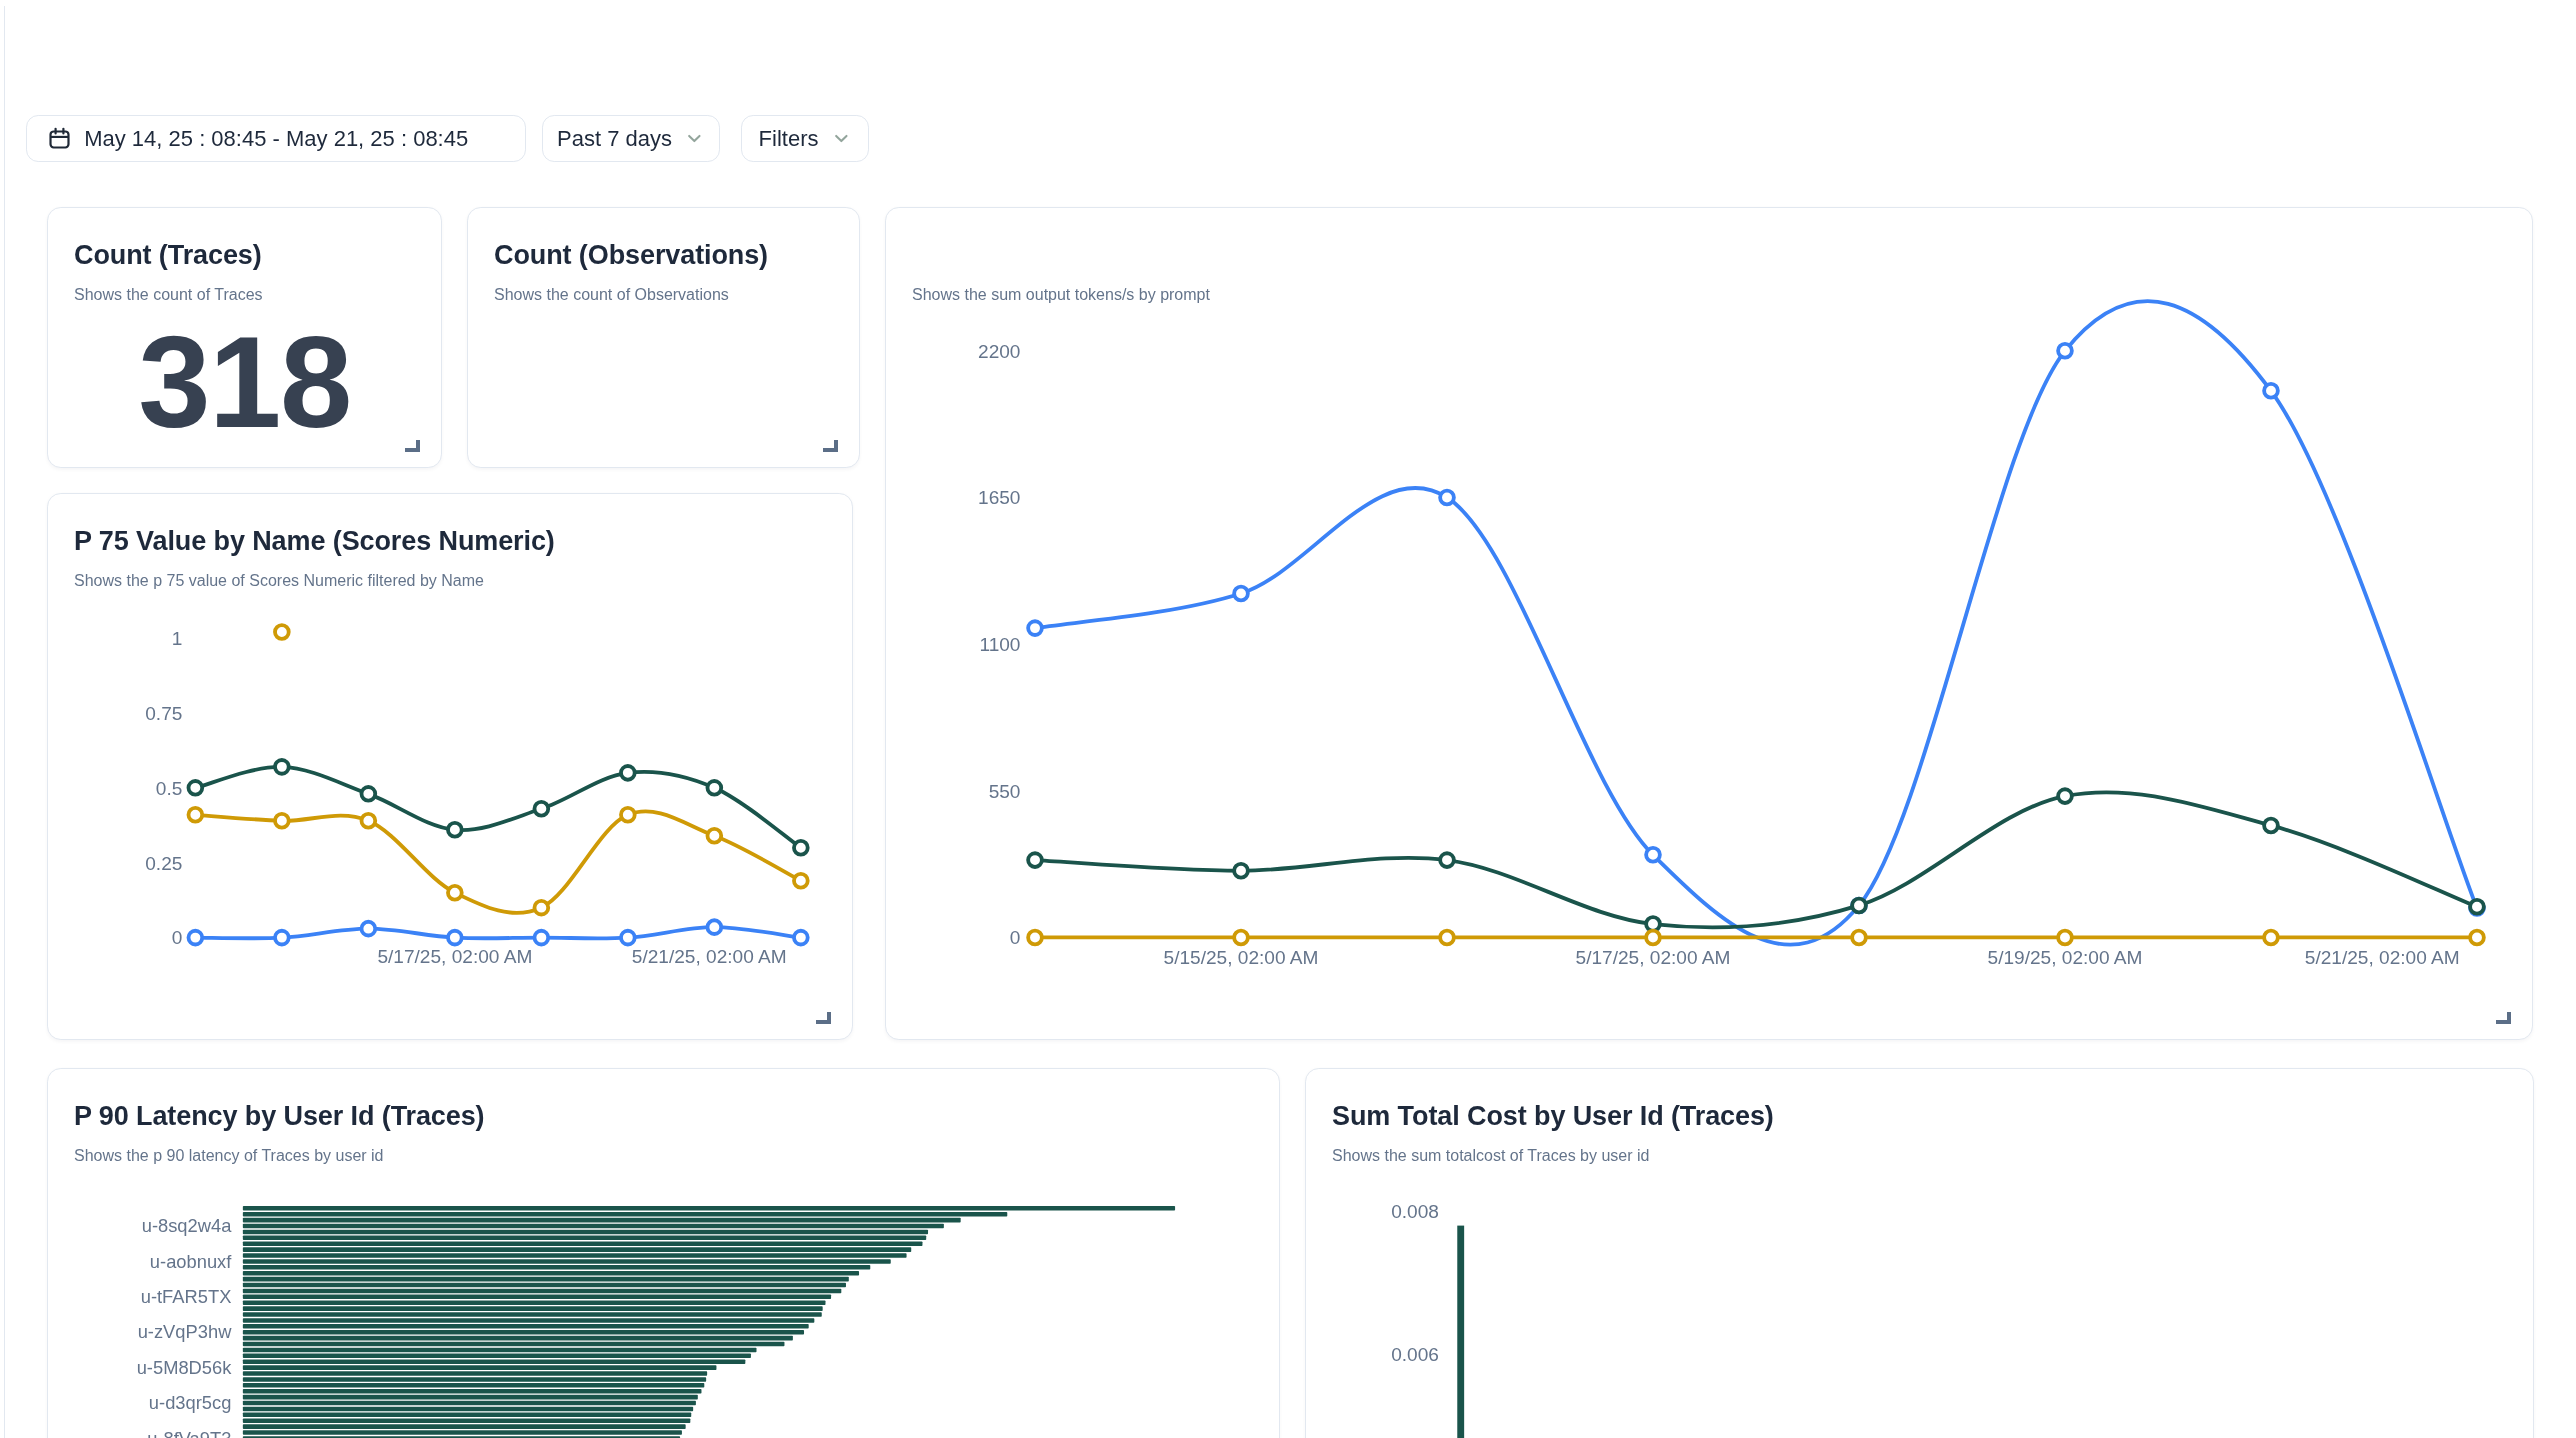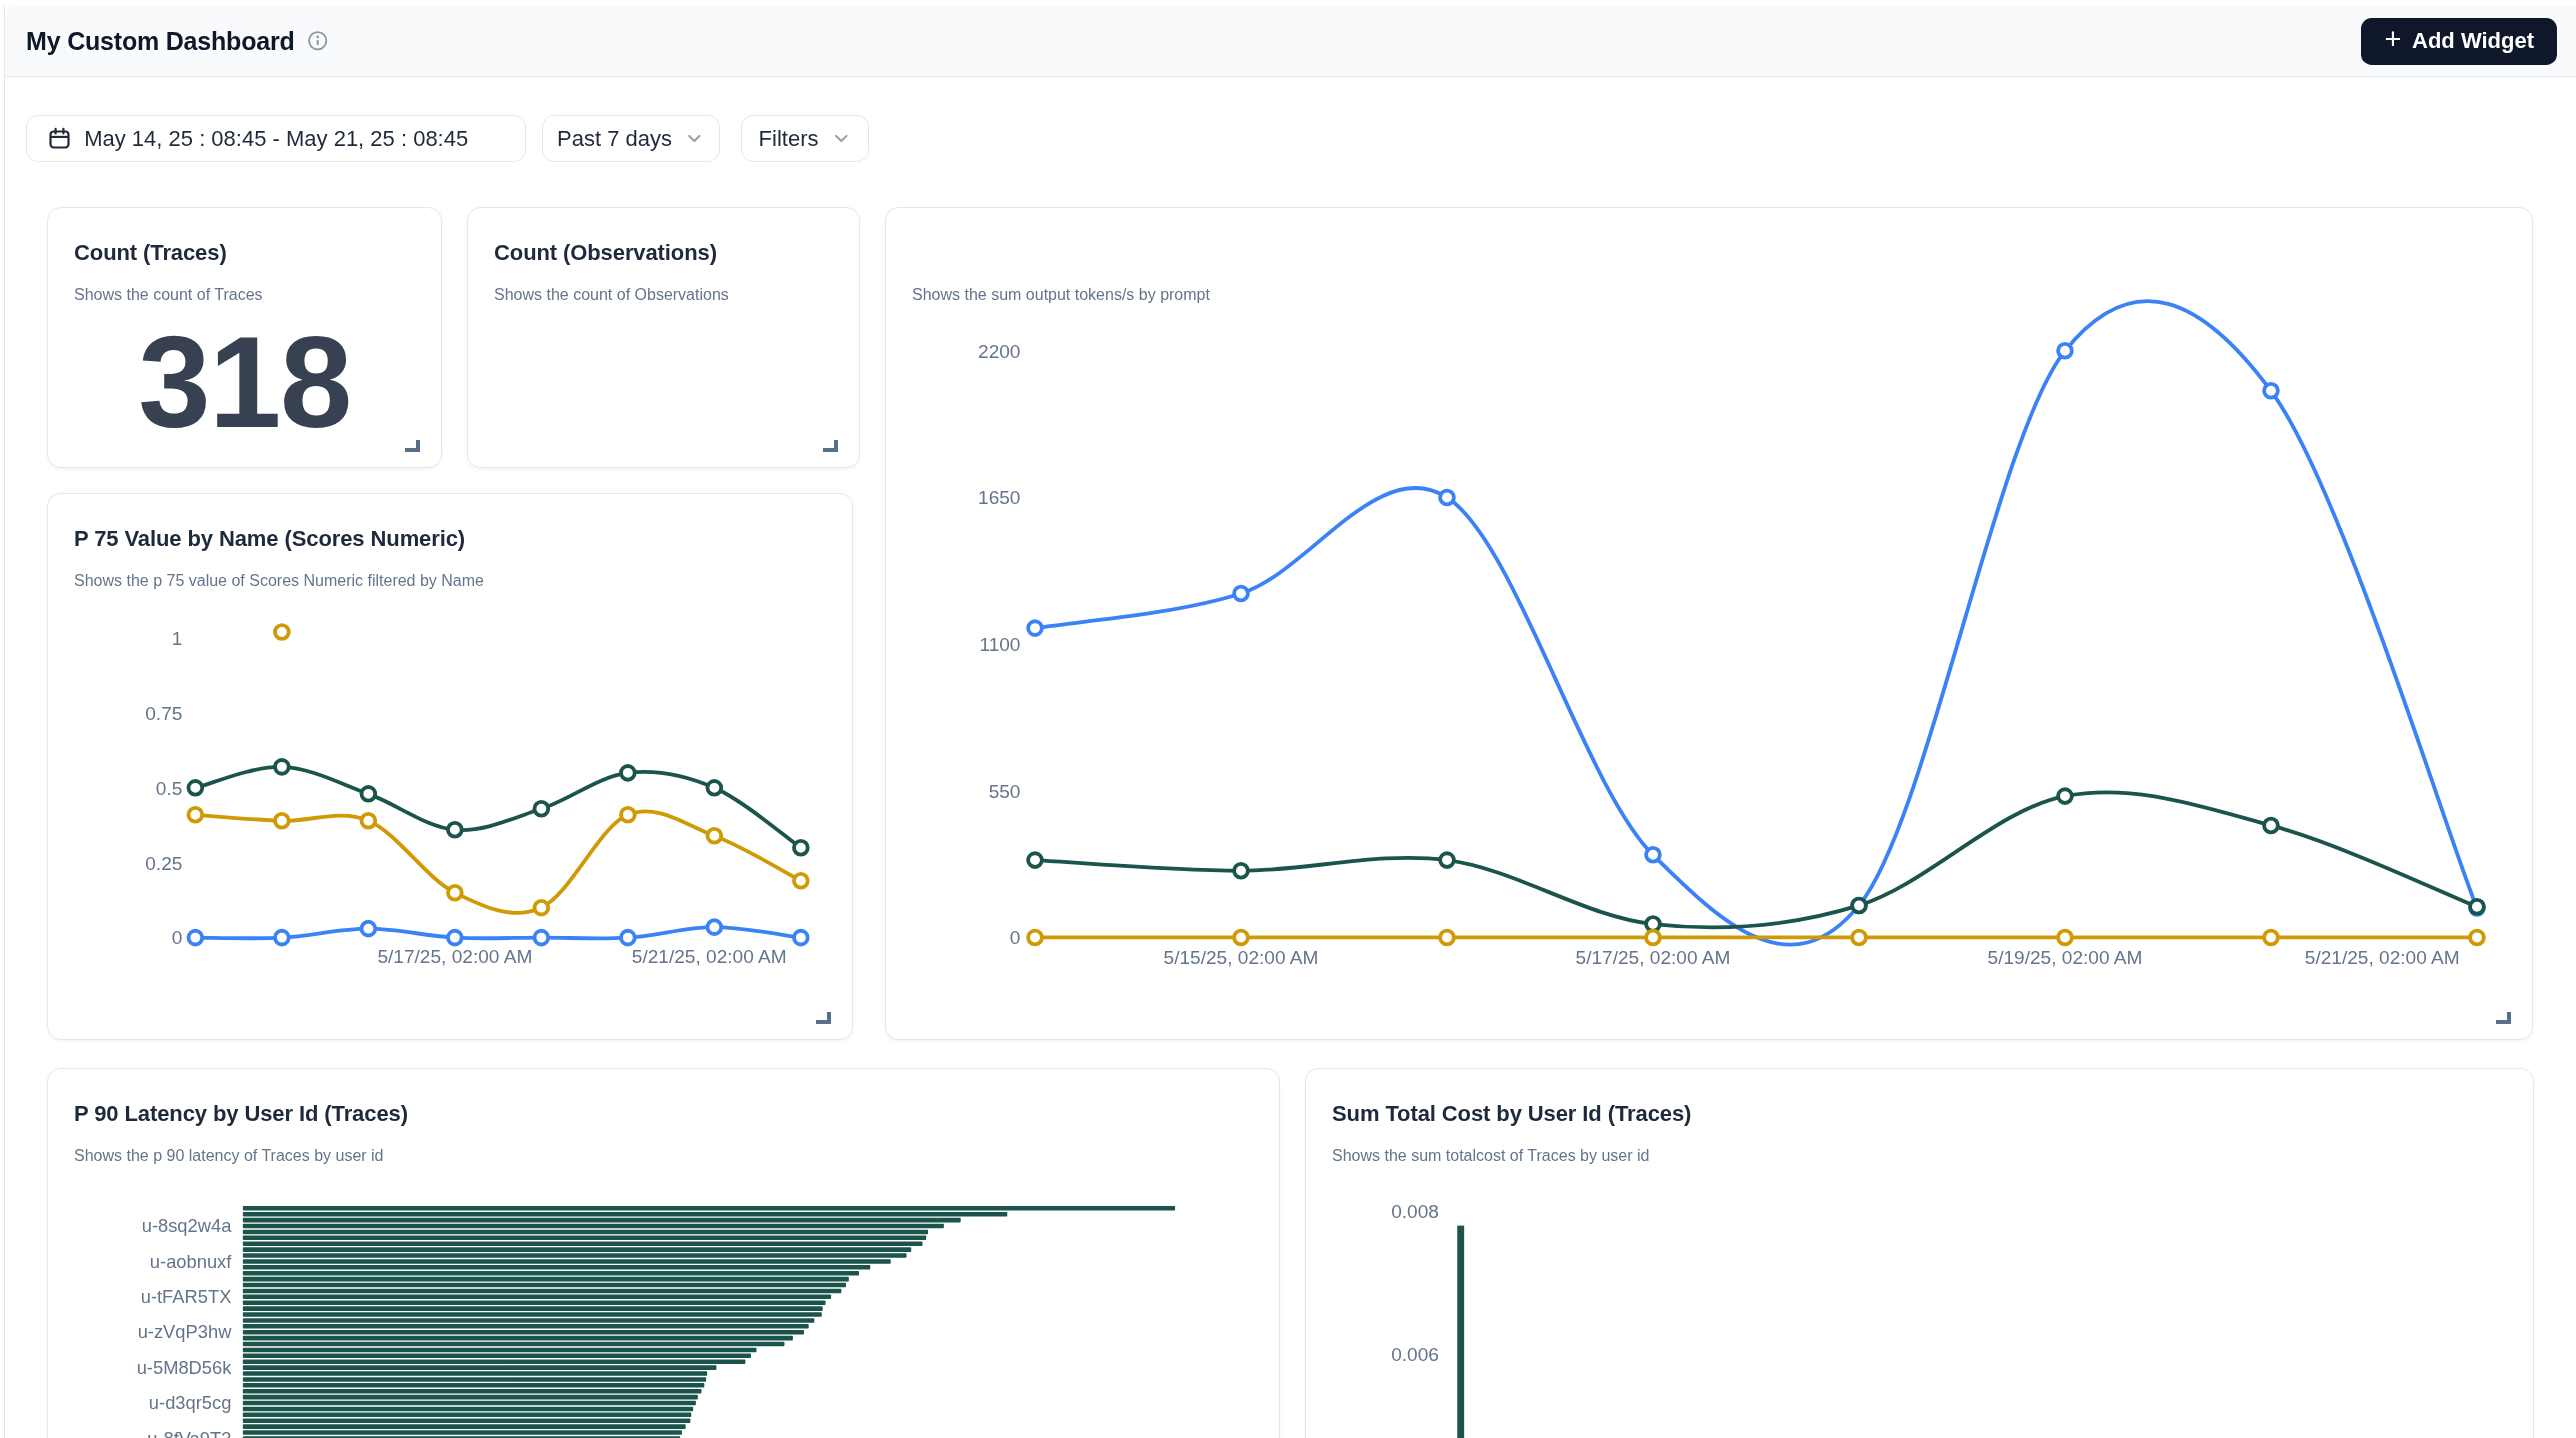--- a/index.html
+++ b/index.html
@@ -21,21 +21,21 @@
 
   .toolbar-btn { position:absolute; top:115px; height:47px; background:#fff;
     border:1.5px solid #e2e8f0; border-radius:12.2px; display:flex; align-items:center;
     font-size:22px; font-weight:500; color:#1e293b; font-family:inherit; cursor:pointer; gap:12.2px; }
   #btn-daterange { left:26px; width:500px; padding:0 20px; }
   #btn-preset { left:542px; width:178px; justify-content:center; }
   #btn-filters { left:741px; width:128px; justify-content:center; }
 
   .card { position:absolute; background:#fff; border:1.5px solid #e2e8f0; border-radius:13.8px;
     box-shadow:0 1.5px 3.8px rgba(15,23,42,0.04); }
-  .card h2 { position:absolute; left:26px; top:32px; font-size:22px; font-weight:600;
+  .card h2 { position:absolute; left:26px; top:32px; font-size:27px; font-weight:600;
     color:#1e293b; letter-spacing:-0.1px; }
   .card .sub { position:absolute; left:26px; top:78px; font-size:16px; font-weight:400; color:#64748b; }
   .bignum { position:absolute; left:0; right:0; top:109px; text-align:center;
     font-size:130px; font-weight:800; color:#374151; line-height:1; letter-spacing:-1.5px; }
   .rhandle { position:absolute; right:21.4px; bottom:15.3px; width:14.5px; height:11.5px;
     border-right:4.6px solid #5b6e87; border-bottom:4.6px solid #5b6e87; }
 
   #card-count-traces { left:47px; top:207px; width:395px; height:261px; }
   #card-count-obs    { left:467px; top:207px; width:393px; height:261px; }
   #card-tokens       { left:885px; top:207px; width:1648px; height:833px; }
@@ -49,34 +49,20 @@
 
   .icon { flex:0 0 auto; }
 </style>
 </head>
 <body>
 
 <div class="page">
 
   <div class="left-divider"></div>
 
-  <header class="hdr">
-    <div class="hdr-left">
-      <h1>My Custom Dashboard</h1>
-      <svg class="icon" width="21.4" height="21.4" viewBox="0 0 28 28">
-        <circle cx="14" cy="14" r="11.3" fill="none" stroke="#8896a7" stroke-width="2.4"></circle>
-        <circle cx="14" cy="9" r="1.7" fill="#8896a7"></circle>
-        <line x1="14" y1="13" x2="14" y2="19.6" stroke="#8896a7" stroke-width="2.6"></line>
-      </svg>
-    </div>
-    <button class="btn-dark">
-      <span class="plus">+</span>
-      <span>Add Widget</span>
-    </button>
-  </header>
 
   <button class="toolbar-btn" id="btn-daterange">
     <svg class="icon" width="25" height="25" viewBox="0 0 32 32">
       <rect x="4.5" y="7" width="23" height="20.5" rx="4" fill="none" stroke="#1f2937" stroke-width="2.8"></rect>
       <line x1="4.5" y1="14" x2="27.5" y2="14" stroke="#1f2937" stroke-width="2.8"></line>
       <line x1="11" y1="3.5" x2="11" y2="9.5" stroke="#1f2937" stroke-width="2.8" stroke-linecap="round"></line>
       <line x1="21" y1="3.5" x2="21" y2="9.5" stroke="#1f2937" stroke-width="2.8" stroke-linecap="round"></line>
     </svg>
     <span>May 14, 25 : 08:45 - May 21, 25 : 08:45</span>
   </button>

